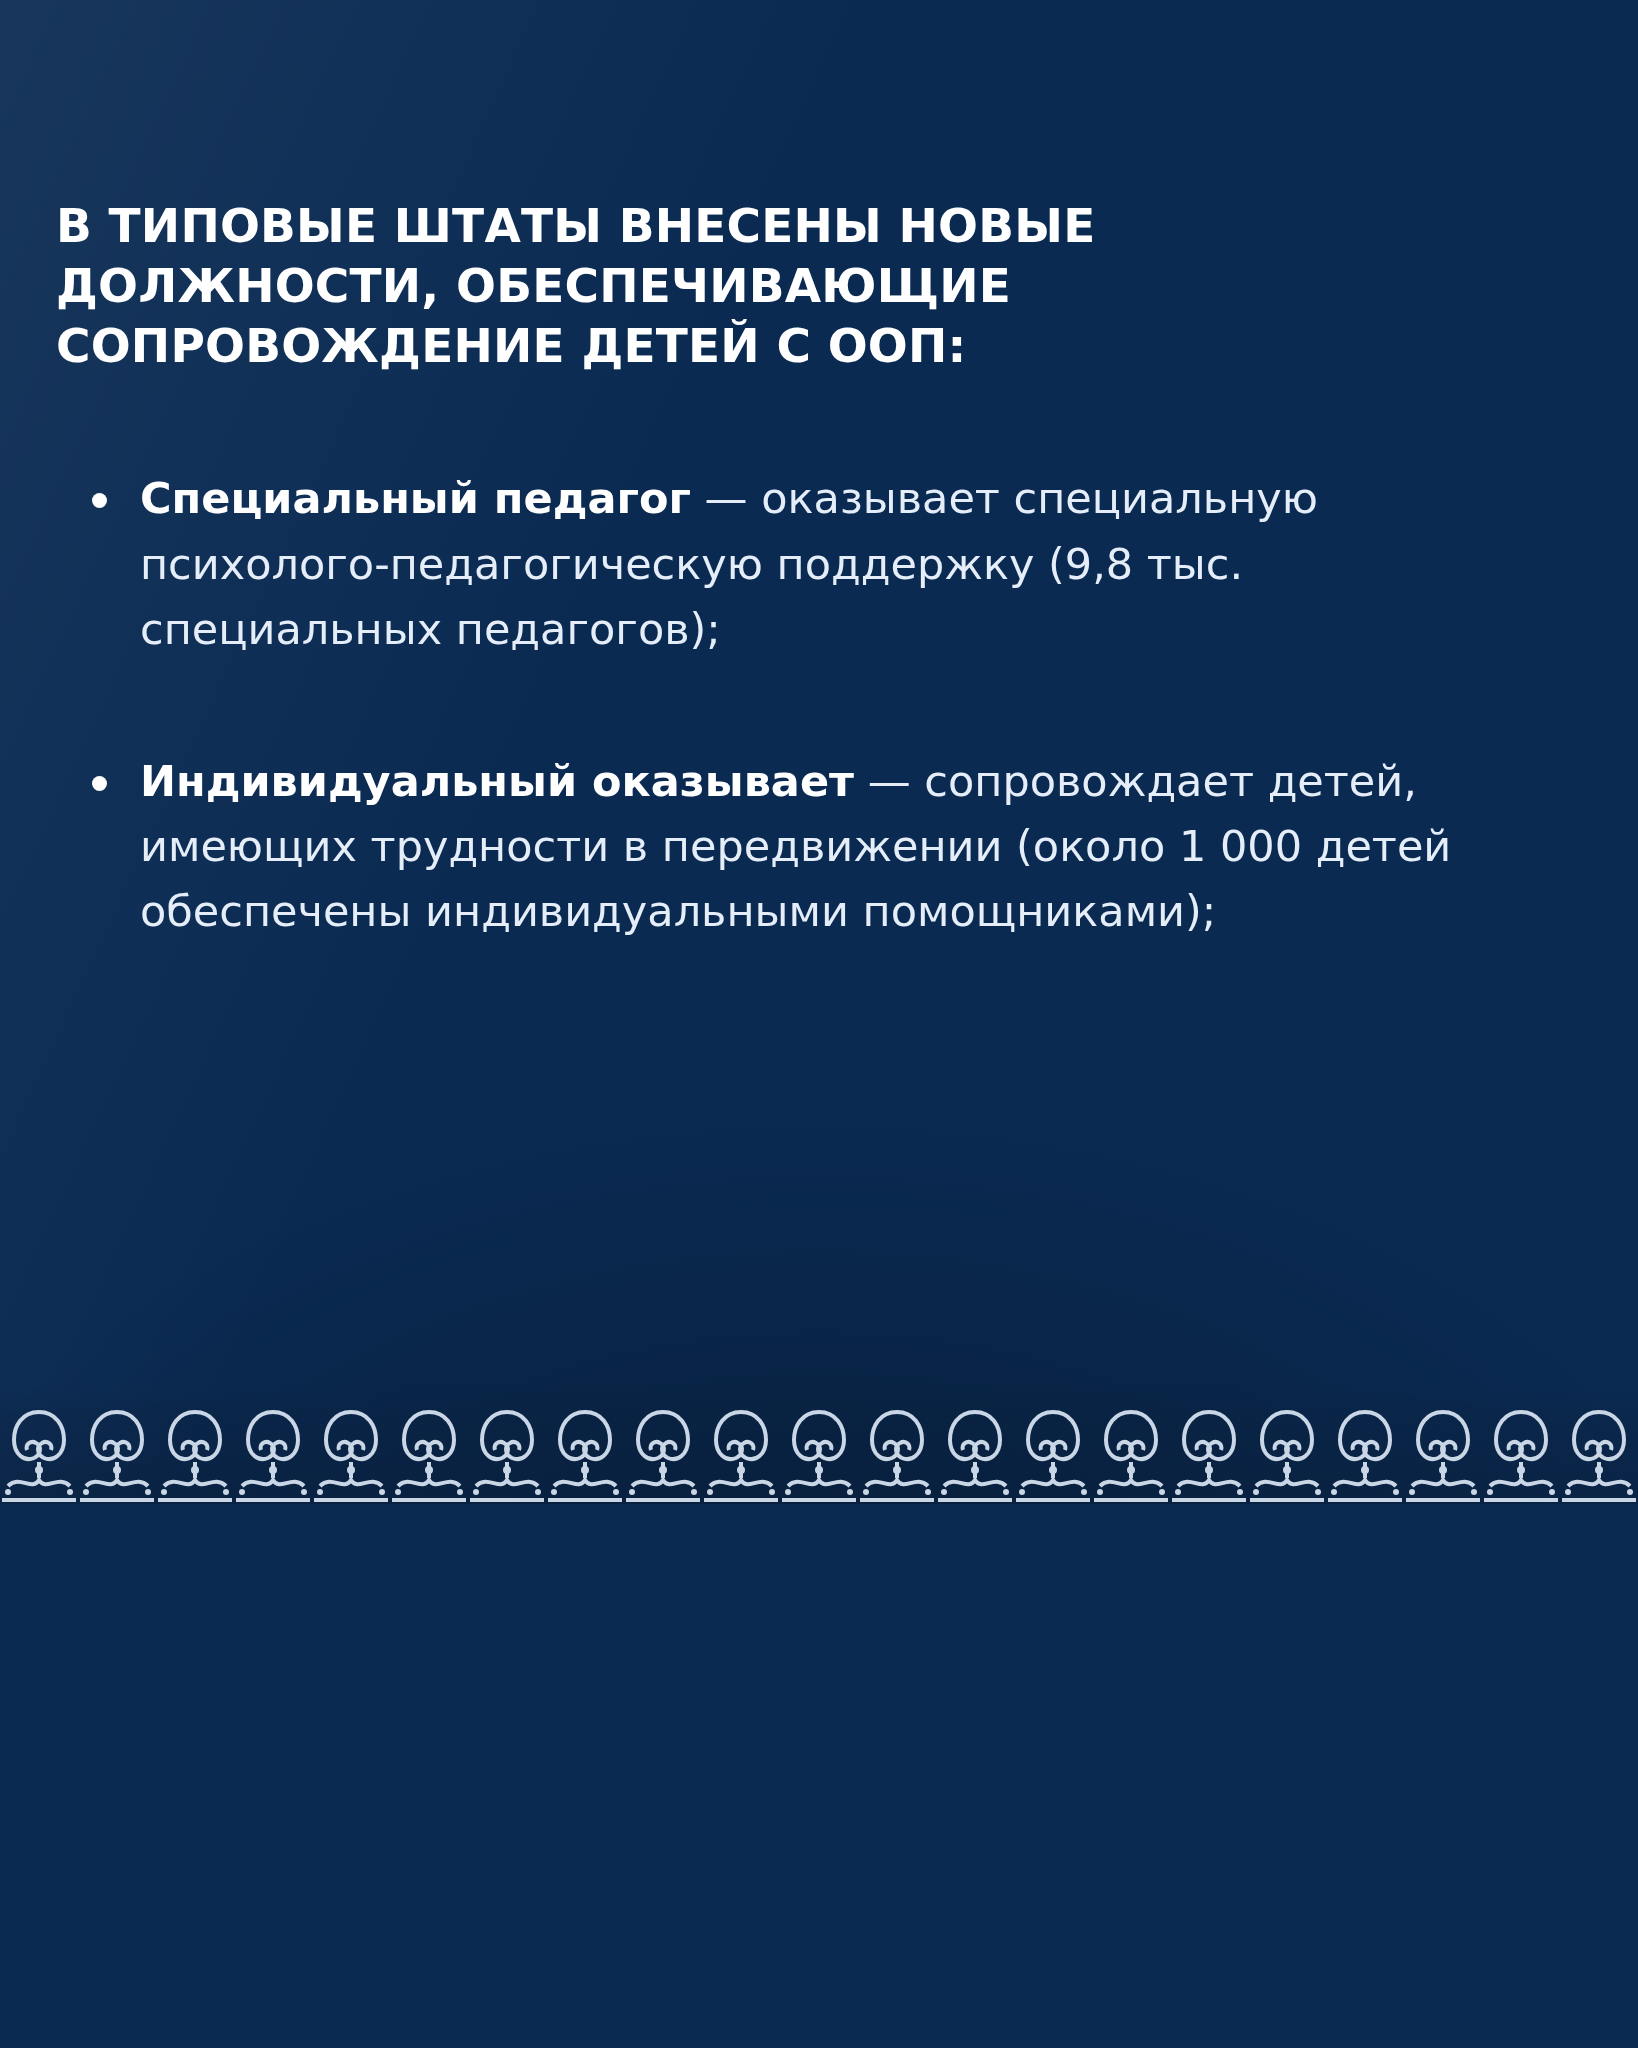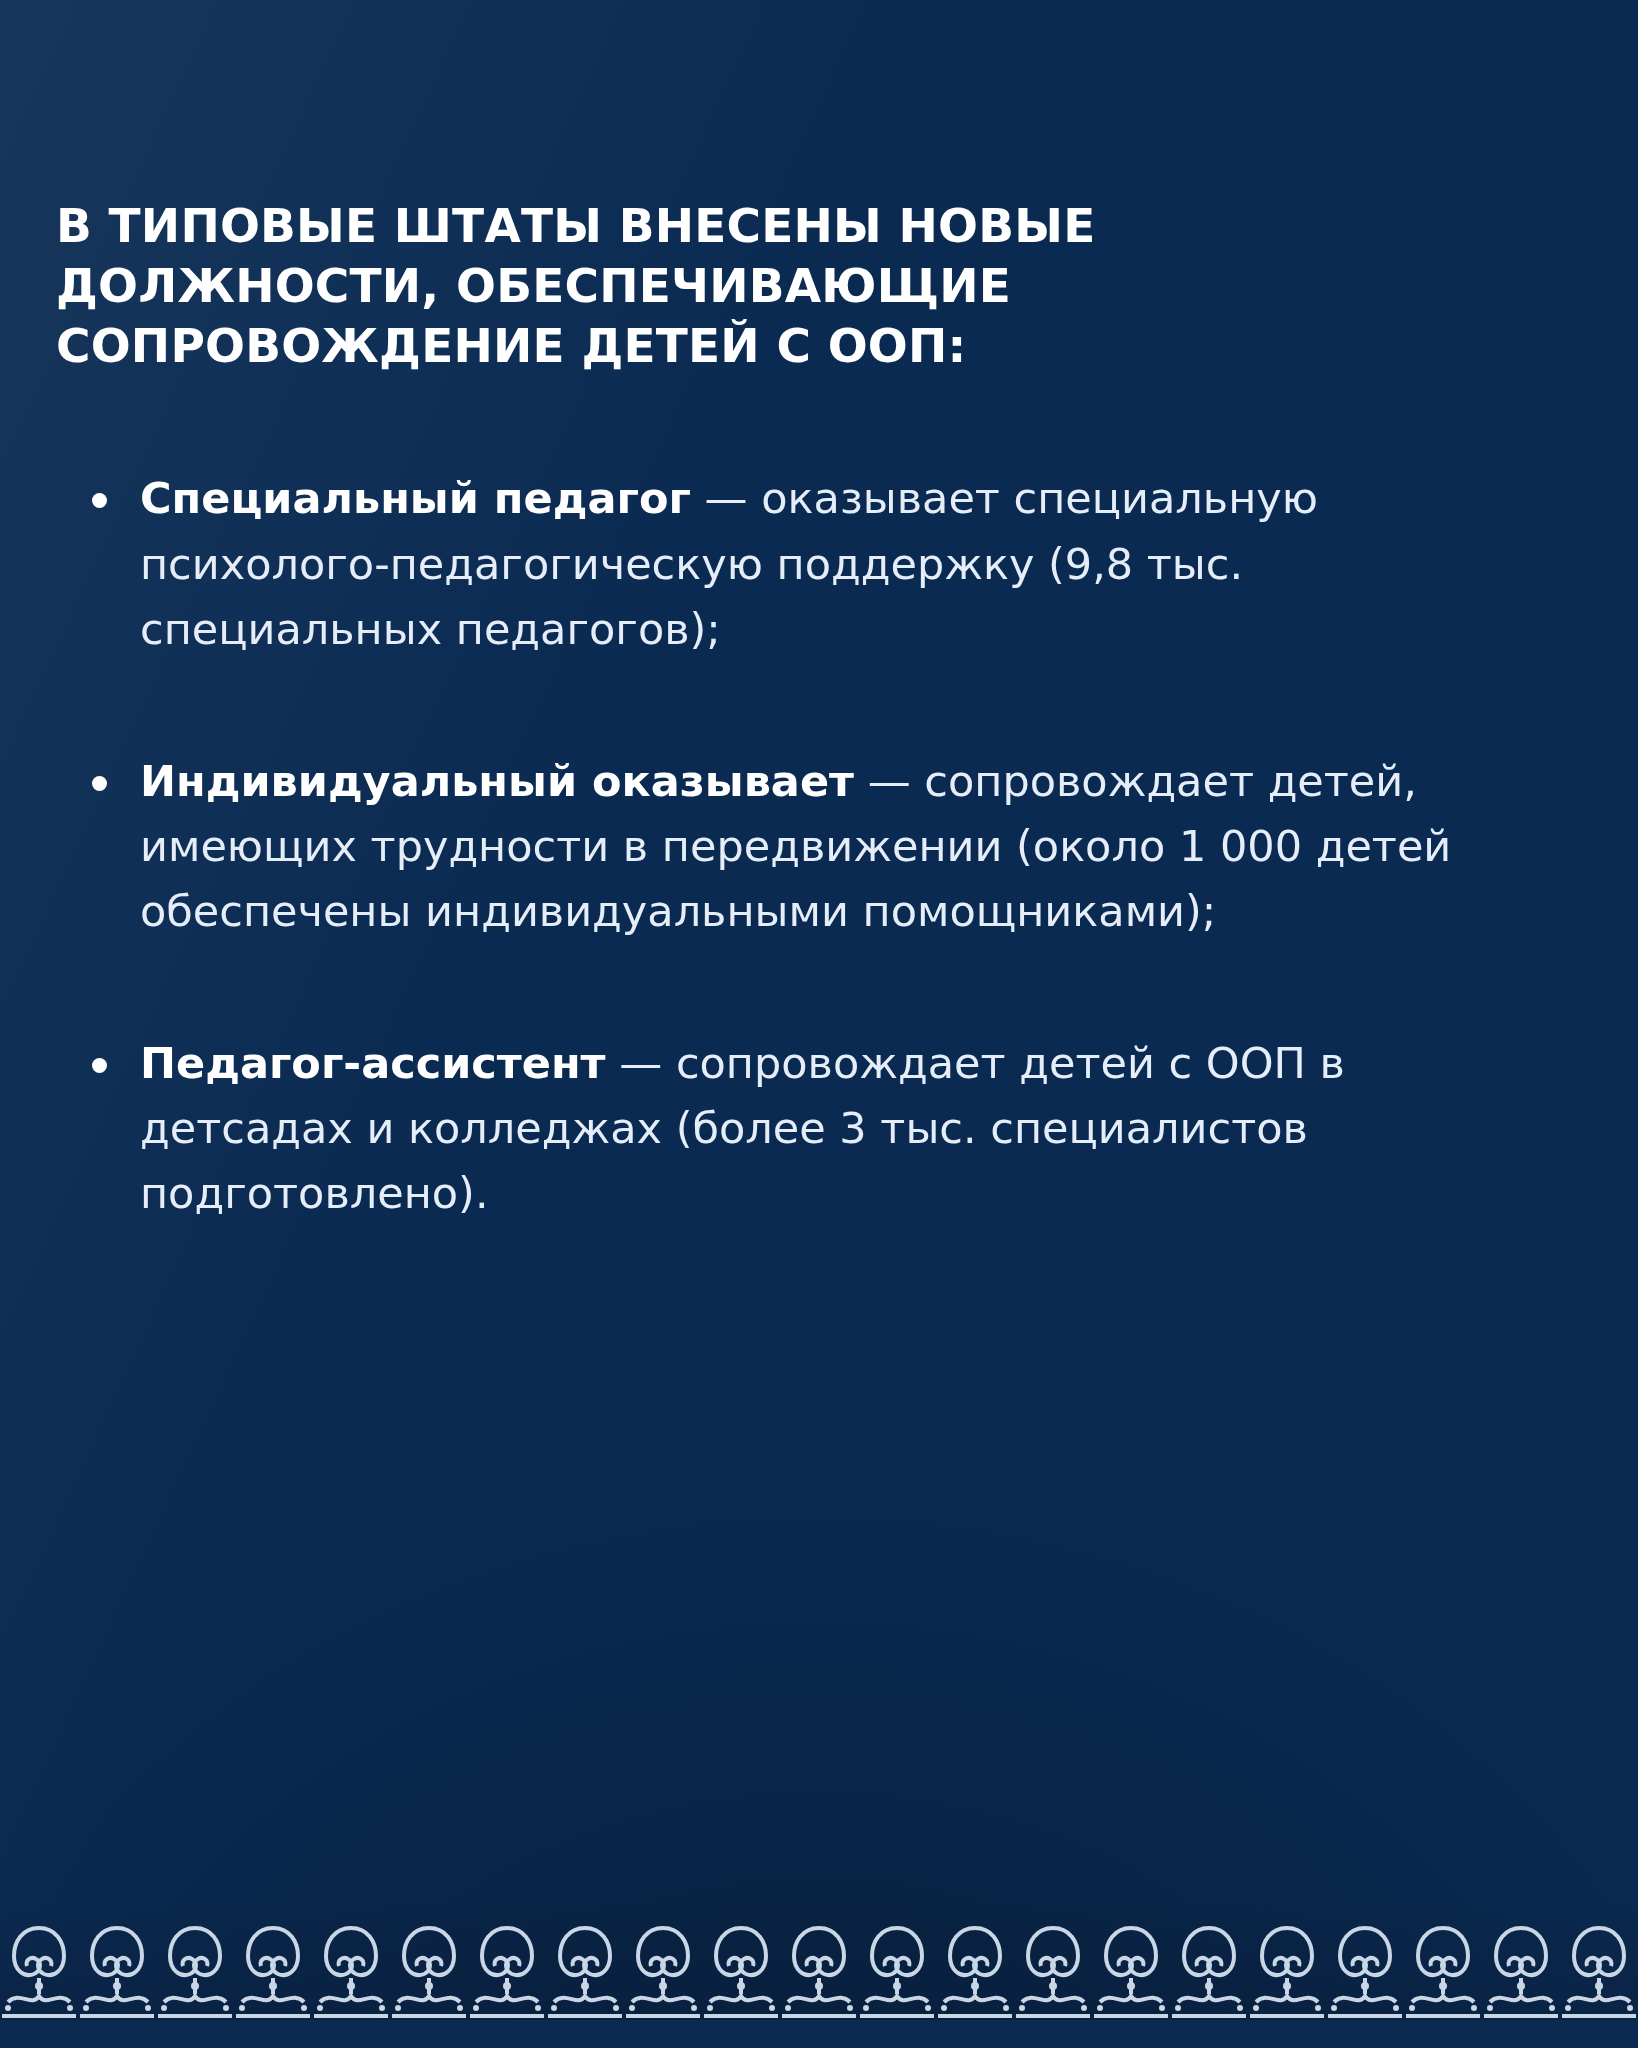--- a/index.html
+++ b/index.html
@@ -11,21 +11,21 @@
     width: 1638px;
     height: 2048px;
     overflow: hidden;
     font-family: "DejaVu Sans", sans-serif;
     background: #0a2a52;
   }
 
   .slide {
     position: relative;
     width: 1638px;
-    height: 2020px;
+    height: 1504px;
     box-sizing: border-box;
     overflow: hidden;
     background:
       radial-gradient(ellipse 120% 80% at 78% 8%, rgba(36,110,176,0.95) 0%, rgba(22,72,128,0.55) 42%, rgba(10,36,74,0.0) 72%),
       radial-gradient(ellipse 90% 55% at 12% 52%, rgba(16,56,104,0.85) 0%, rgba(10,34,68,0.35) 55%, rgba(8,26,56,0.0) 80%),
       linear-gradient(172deg, #1a5289 0%, #154madeup 0.0001%, #12406f 22%, #0d2f57 48%, #0a2546 70%, #0a203e 88%, #0c2444 100%);
   }
 
   
   .slide::before {
@@ -130,24 +130,20 @@
       <li class="bullet">
         <span class="bullet-dot"></span>
         <span class="bullet-term">Специальный педагог</span><span class="bullet-text"> — оказывает специальную психолого-педагогическую поддержку (9,8 тыс. специальных педагогов);</span>
       </li>
 
       <li class="bullet">
         <span class="bullet-dot"></span>
         <span class="bullet-term">Индивидуальный оказывает</span><span class="bullet-text"> — сопровождает детей, имеющих трудности в передвижении (около 1 000 детей обеспечены индивидуальными помощниками);</span>
       </li>
 
-      <li class="bullet">
-        <span class="bullet-dot"></span>
-        <span class="bullet-term">Педагог-ассистент</span><span class="bullet-text"> — сопровождает детей с ООП в детсадах и колледжах (более 3 тыс. специалистов подготовлено).</span>
-      </li>
 
     </ul>
   </div>
 
   <div class="ornament-band">
     <svg viewBox="0 0 1638 104" preserveAspectRatio="none" aria-hidden="true">
       <defs>
         <pattern id="ornPat" x="0" y="0" width="78" height="104" patternUnits="userSpaceOnUse">
           <g fill="none" stroke="#c9d6e6" stroke-width="4">
             <path d="M39 12 C 22 12, 14 26, 14 40 C 14 54, 24 62, 34 58 C 41 55, 42 46, 36 43 C 31 40, 25 44, 27 50"></path>

